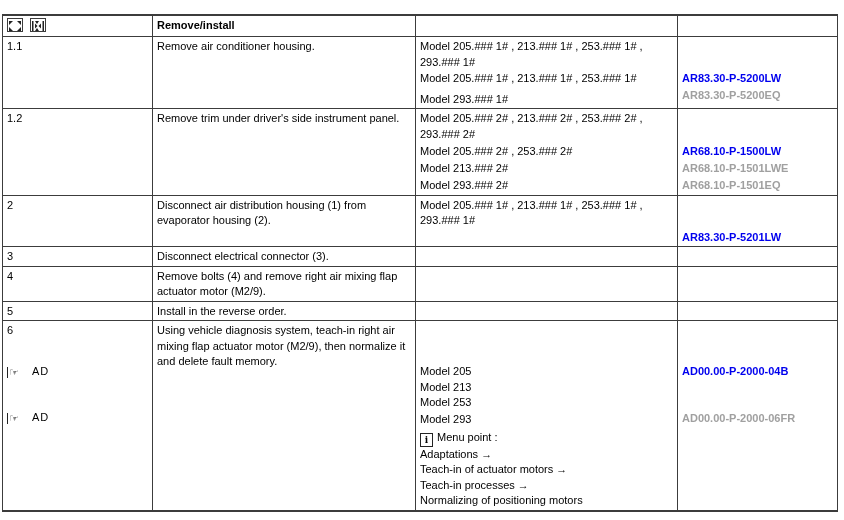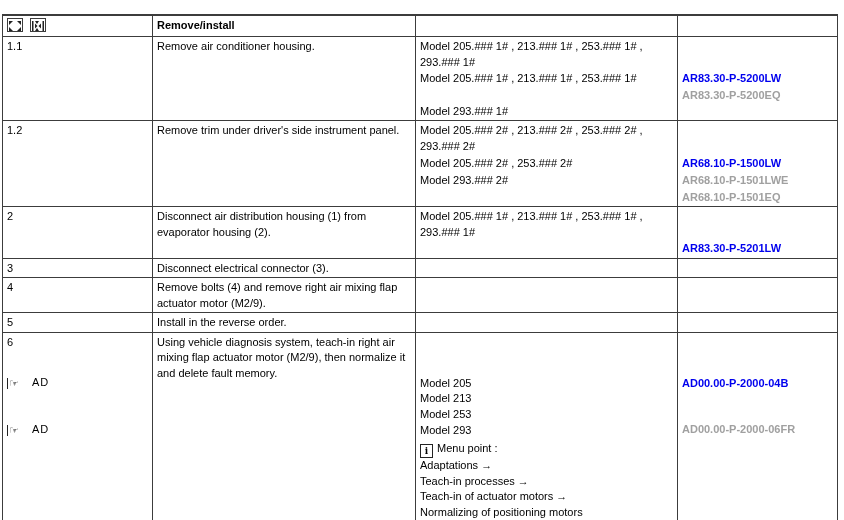--- a/index.html
+++ b/index.html
@@ -75,34 +75,35 @@
     <div class="c c3"></div>
     <div class="c c4 lastc"></div>
   </div>
 
   <div class="row" style="min-height:68px">
     <div class="c c1">1.1</div>
     <div class="c c2">Remove air conditioner housing.</div>
     <div class="c c3">
       <div>Model 205.### 1# , 213.### 1# , 253.### 1# , 293.### 1#</div>
       <div style="margin-top:1px">Model 205.### 1# , 213.### 1# , 253.### 1#</div>
-      <div style="margin-top:17px">Model 293.### 1#</div>
+      <div style="margin-top:5px">Model 293.### 1#</div>
     </div>
     <div class="c c4 lastc" style="padding-top:34px">
       <div class="lnk active">AR83.30-P-5200LW</div>
       <div class="lnk inactive" style="margin-top:1.5px">AR83.30-P-5200EQ</div>
     </div>
   </div>
 
   <div class="row" style="min-height:83px">
     <div class="c c1">1.2</div>
     <div class="c c2">Remove trim under driver's side instrument panel.</div>
     <div class="c c3">
       <div>Model 205.### 2# , 213.### 2# , 253.### 2# , 293.### 2#</div>
       <div style="margin-top:2px">Model 205.### 2# , 253.### 2#</div>
+      <div style="margin-top:1.5px">Model 213.### 2#</div>
       <div style="margin-top:1.5px">Model 293.### 2#</div>
     </div>
     <div class="c c4 lastc" style="padding-top:35px">
       <div class="lnk active">AR68.10-P-1500LW</div>
       <div class="lnk inactive" style="margin-top:1px">AR68.10-P-1501LWE</div>
       <div class="lnk inactive" style="margin-top:1.5px">AR68.10-P-1501EQ</div>
     </div>
   </div>
 
   <div class="row" style="min-height:49px">
@@ -152,22 +153,22 @@
       <div class="spacer" style="height:41px"></div>
       <div>Model 205</div>
       <div>Model 213</div>
       <div>Model 253</div>
       <div style="margin-top:1px">Model 293</div>
       <div style="margin-top:2.5px">
         <div>
           <span class="i-icon">i</span><span>Menu point :</span>
         </div>
         <div>Adaptations →</div>
+        <div>Teach-in of actuator motors →</div>
         <div>Teach-in processes →</div>
-        <div>Teach-in of actuator motors →</div>
         <div>Normalizing of positioning motors</div>
       </div>
     </div>
     <div class="c c4 lastc">
       <div class="spacer" style="height:41px"></div>
       <div class="lnk active">AD00.00-P-2000-04B</div>
       <div class="spacer" style="height:31px"></div>
       <div class="lnk inactive">AD00.00-P-2000-06FR</div>
     </div>
   </div>

